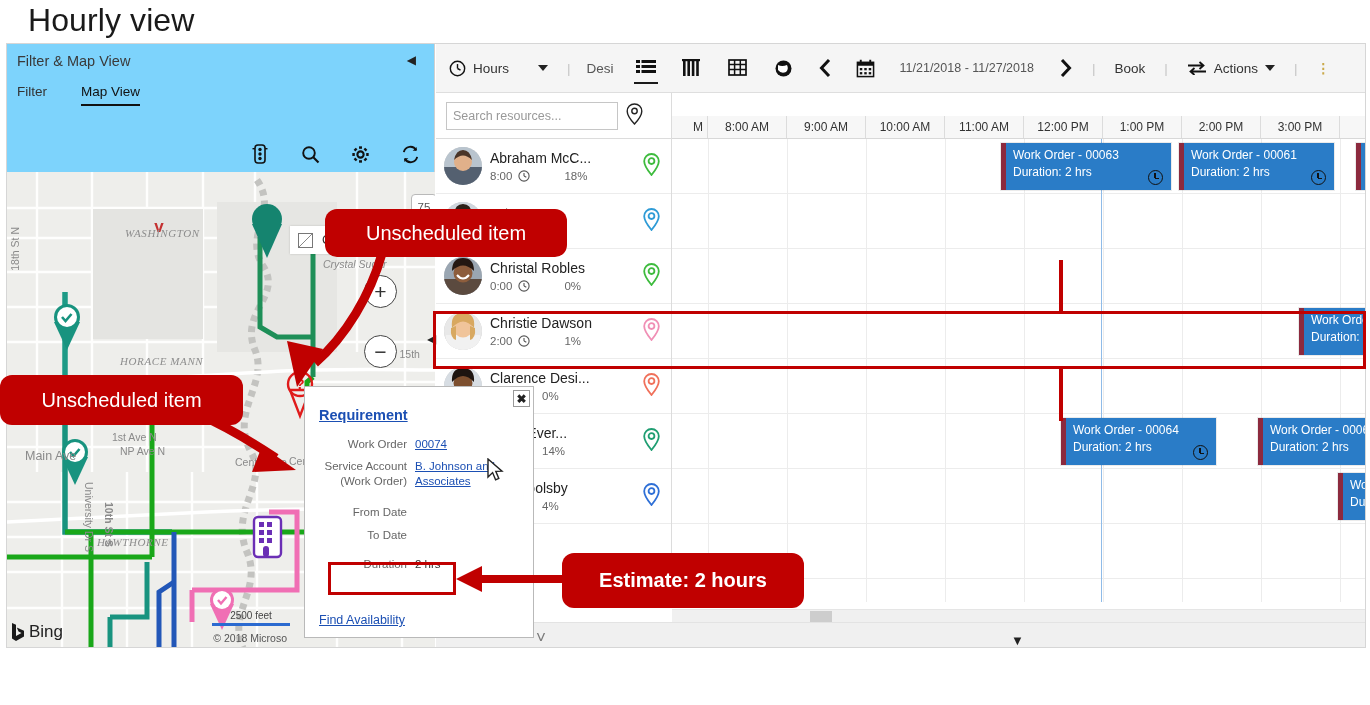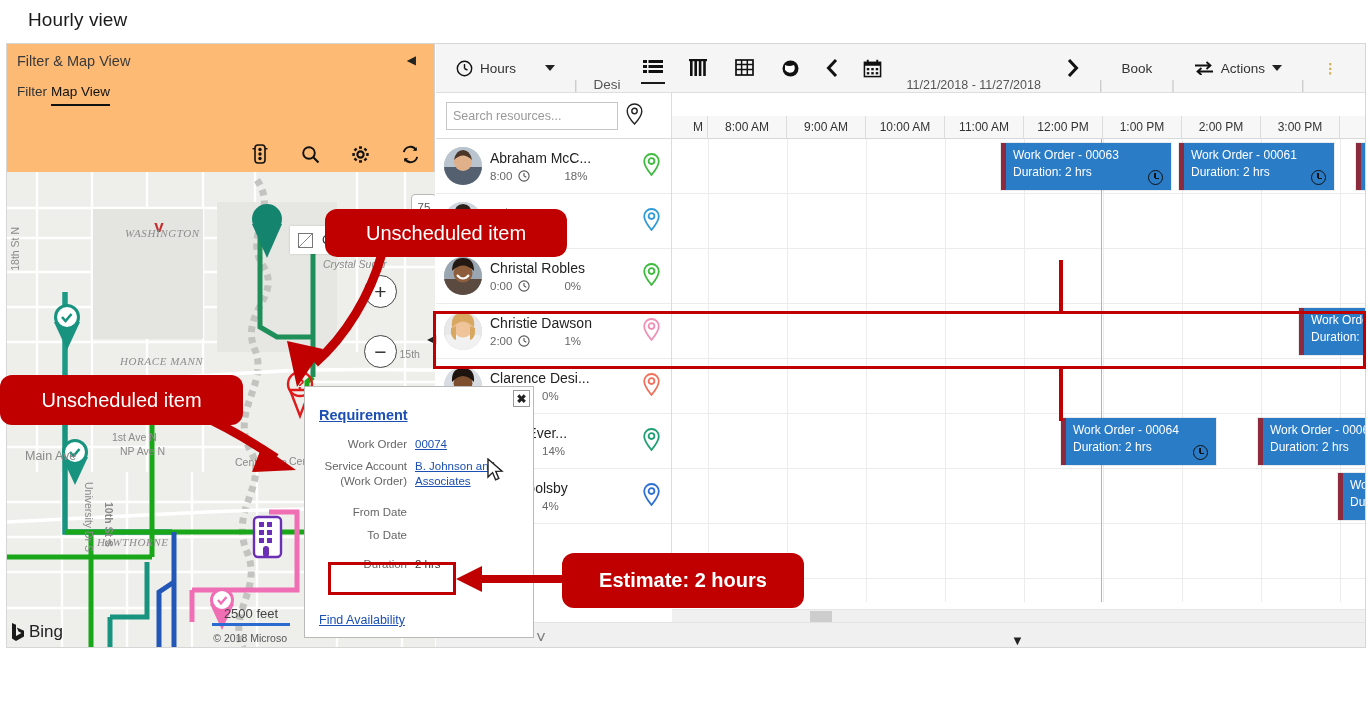--- a/index.html
+++ b/index.html
@@ -8,53 +8,53 @@
     background: #ffffff;
     font-family: "Liberation Sans", sans-serif;
     overflow: hidden;
   }
   #root { position: relative; width: 1370px; height: 705px; background:#fff; }
 
   
   .page-title {
     position: absolute; left: 28px; top: 0px; height: 40px;
     line-height: 40px;
-    font-size: 19px; color: #1a1a1a; font-weight: 400;
+    font-size: 32px; color: #1a1a1a; font-weight: 400;
     letter-spacing: .1px;
   }
 
   
   .app-frame {
     position: absolute; left: 6px; top: 43px;
     width: 1360px; height: 605px;
     background: #fff;
     border: 1px solid #d6d6d6;
     overflow: hidden;
   }
 
   
   .left-panel {
     position: absolute; left: 0; top: 0; width: 428px; height: 604px;
-    background: #fdba74;
+    background: #7dd3fc;
     border-right: 1px solid #d0d0d0;
   }
   .lp-header {
     height: 38px; position: relative;
   }
   .lp-title {
     position: absolute; left: 10px; top: 9px;
     font-size: 14.5px; color: #3a3a3a;
   }
   .lp-collapse {
     position: absolute; right: 18px; top: 9px;
     font-size: 12px; color: #222; cursor: pointer;
   }
   .lp-tabs {
     position: absolute; left: 10px; top: 40px; height: 28px;
-    display: flex; align-items: flex-start; gap: 4px;
+    display: flex; align-items: flex-start; gap: 34px;
   }
   .lp-tab {
     font-size: 13.5px; color: #333; padding-bottom: 4px;
     cursor: pointer; position: relative;
   }
   .lp-tab.active { color: #111; }
   .lp-tab.active::after {
     content: ""; position: absolute; left: 0; right: 0; bottom: -3px;
     height: 2.5px; background: #111;
   }
@@ -98,41 +98,41 @@
     font-size: 21px; color: #333; cursor: pointer; line-height: 1;
   }
   .shield {
     position: absolute; left: 404px; top: 22px; width: 26px; height: 26px;
     border: 1.4px solid #b9b9b9; border-radius: 4px; background: #fff;
     font-size: 11.5px; color: #555; display:flex; align-items:center; justify-content:center;
   }
   .scale-bar {
     position: absolute; right: 145px; bottom: 22px; text-align: center;
   }
-  .scale-bar .txt { font-size: 13px; color: #444; }
+  .scale-bar .txt { font-size: 10px; color: #444; }
   .scale-bar .line { height: 3px; background: #2b6ad0; margin-top: 2px; width: 78px; }
   .bing-logo {
     position: absolute; left: 4px; bottom: 6px;
     display: flex; align-items: center; gap: 4px;
     font-size: 17px; color: #222;
   }
   .copyright {
     position: absolute; right: 148px; bottom: 4px;
     font-size: 10.5px; color: #555;
   }
 
   
   .sched {
     position: absolute; left: 429px; top: 0; right: 0; height: 604px;
     background: #fff;
   }
   .sched-toolbar {
     position: absolute; left: 0; top: 0; right: 0; height: 49px;
     background: #f5f5f5; border-bottom: 1px solid #dedede;
-    display: flex; align-items: flex-end; padding-left: 11px;
+    display: flex; align-items: center; padding-left: 4px;
     font-size: 13.5px; color: #333; gap: 6px;
   }
   .tb-item { display: flex; align-items: center; gap: 7px; cursor: pointer; padding: 0 9px; height: 100%; }
   .tb-sep { color: #c5c5c5; padding: 0 4px; user-select: none; }
   .tb-label { color: #555; padding: 0 6px; }
   .tb-viewicon {
     position: relative; padding: 0 10px; height: 100%;
     display: flex; align-items: center; cursor: pointer;
   }
   .tb-viewicon.active::after {

